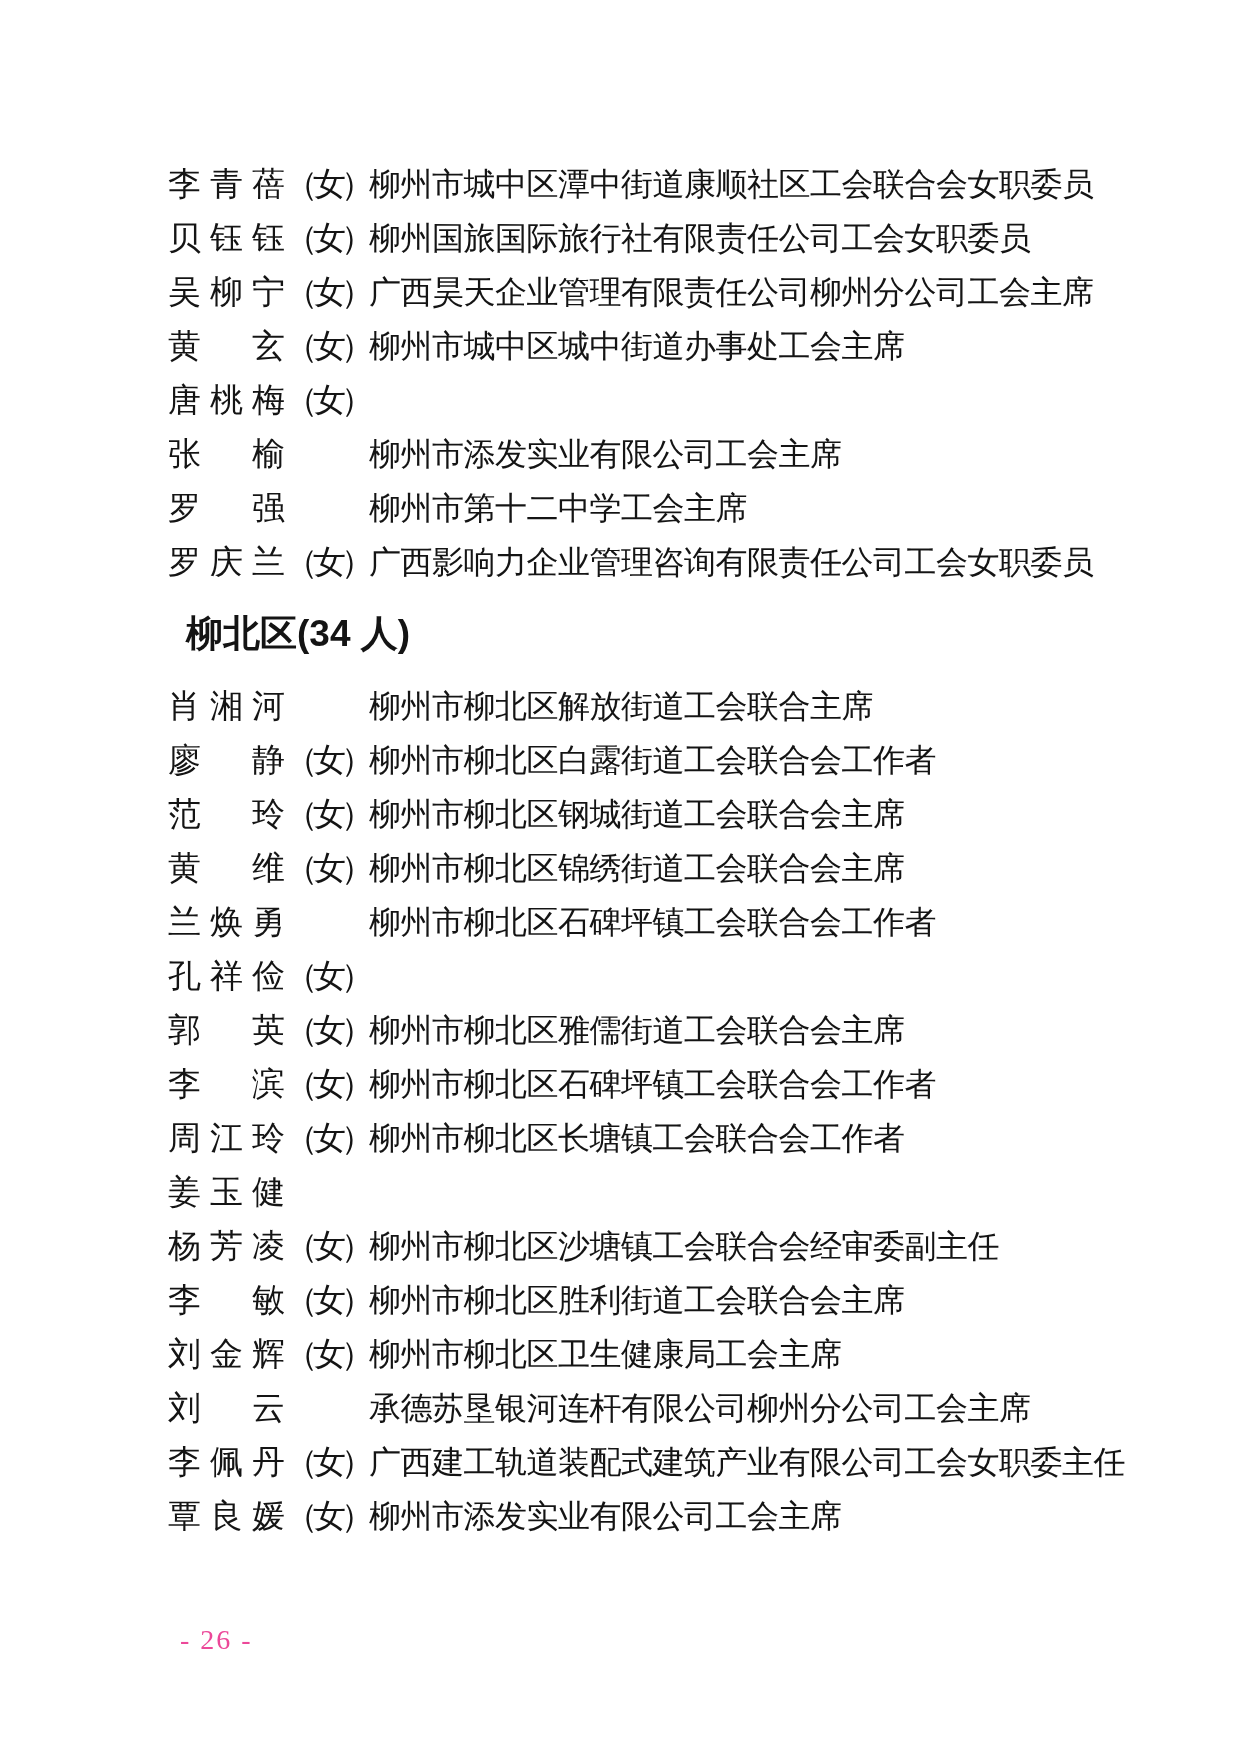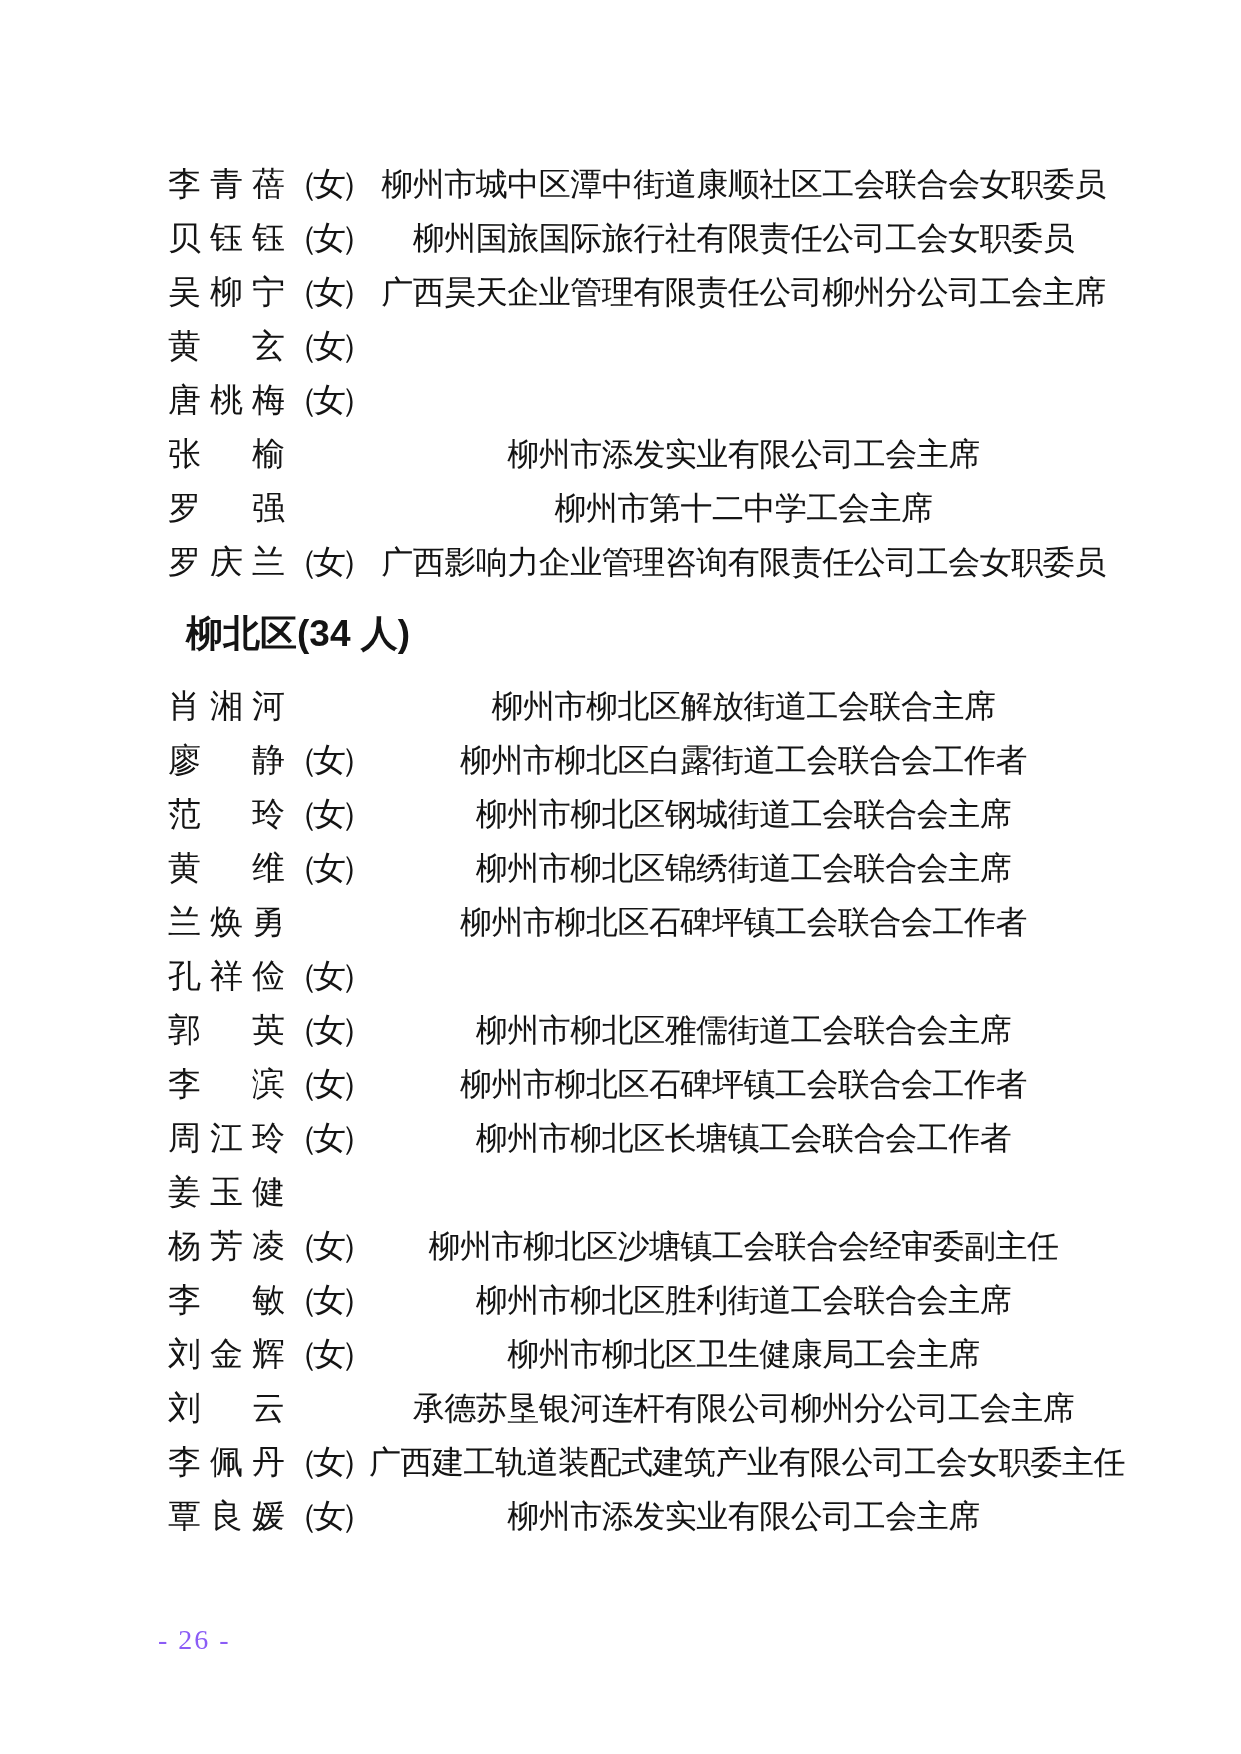--- a/index.html
+++ b/index.html
@@ -41,39 +41,38 @@
     display: inline-block;
     width: 84px;
     letter-spacing: -5px;
     flex: none;
   }
   .row .position {
     flex: 1;
     font-size: 32px;
     letter-spacing: -0.5px;
     white-space: nowrap;
-    text-align: center;
   }
   .section-header {
     margin: 18px;
     height: 54px;
     line-height: 54px;
     font-size: 37px;
     font-weight: bold;
     font-family: "Liberation Sans", "DejaVu Sans", sans-serif;
     letter-spacing: 0;
   }
   .footer {
     position: absolute;
-    left: 158px;
+    left: 180px;
     top: 1624px;
     font-size: 28px;
     line-height: 32px;
     letter-spacing: 2px;
-    color: #8b5cf6;
+    color: #ec4899;
   }
 </style>
 </head>
 <body>
 
 <div class="page">
   <main class="content" id="content">
       <section>
 
     <div class="entries">
@@ -88,20 +87,21 @@
     <span class="position">柳州国旅国际旅行社有限责任公司工会女职委员</span>
   </div>
           <div class="row">
     <span class="name">吴柳宁</span>
     <span class="gender">（女）</span>
     <span class="position">广西昊天企业管理有限责任公司柳州分公司工会主席</span>
   </div>
           <div class="row">
     <span class="name">黄　玄</span>
     <span class="gender">（女）</span>
+    <span class="position">柳州市城中区城中街道办事处工会主席</span>
   </div>
           <div class="row">
     <span class="name">唐桃梅</span>
     <span class="gender">（女）</span>
   </div>
           <div class="row">
     <span class="name">张　榆</span>
     <span class="gender"></span>
     <span class="position">柳州市添发实业有限公司工会主席</span>
   </div>

